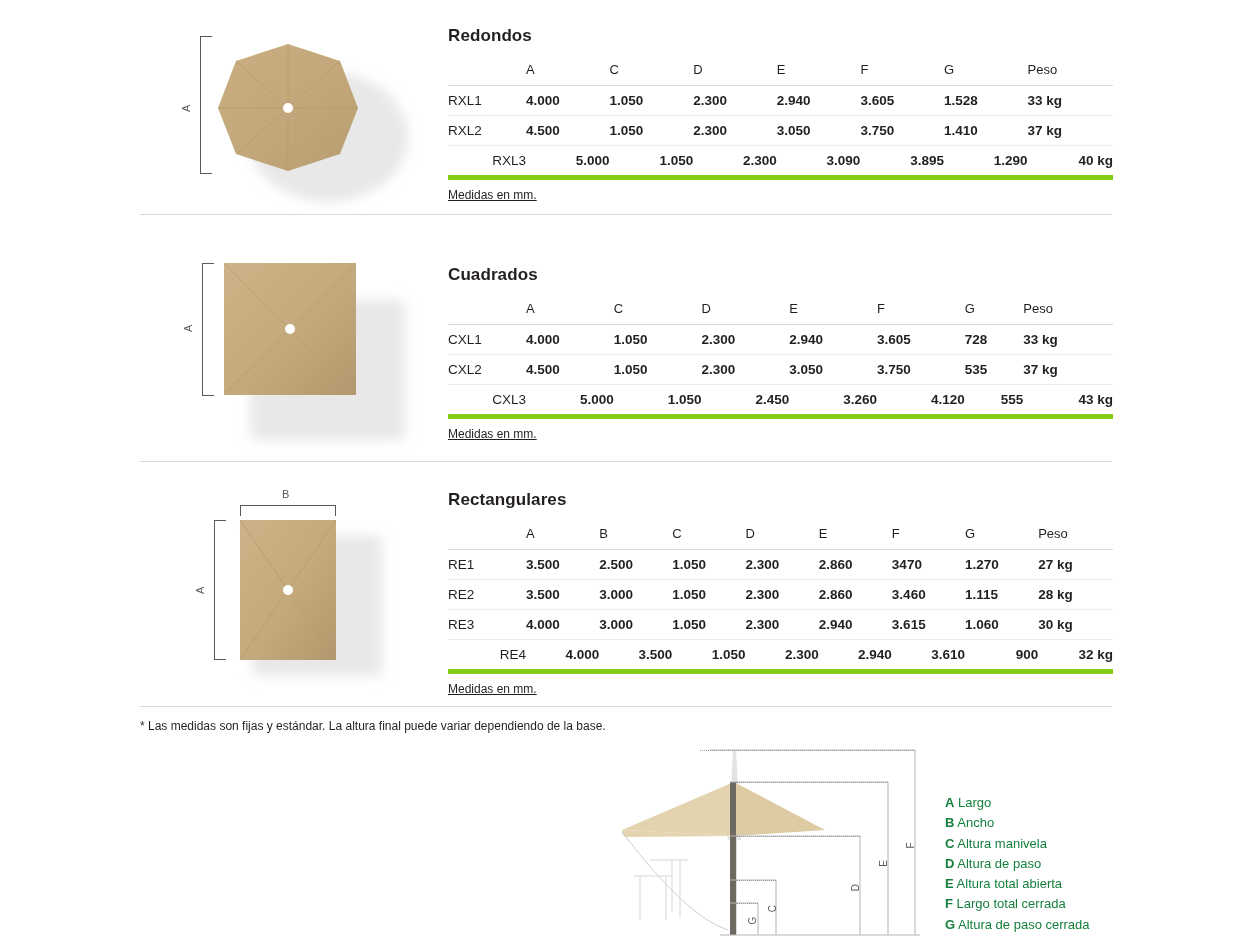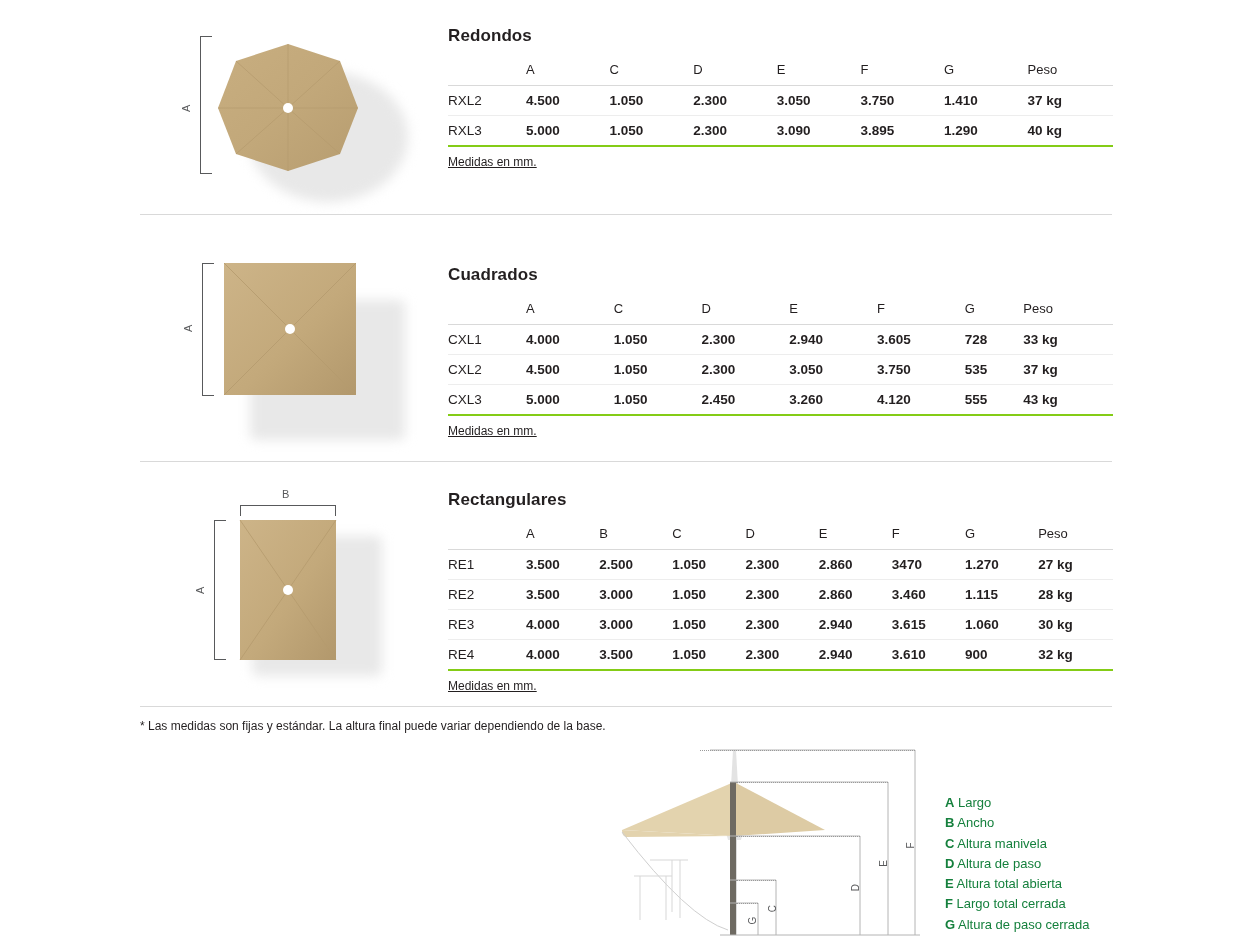--- a/index.html
+++ b/index.html
@@ -85,21 +85,22 @@
   }
   thead th {
     border-bottom: 1px solid #d9d9d9;
     font-size: 13px;
     padding-bottom: 8px;
   }
   tbody td {
     border-bottom: 1px solid #ededed;
   }
   tbody tr:last-child td {
-    border-bottom: 2px solid #84cc16;
+    border-bottom: 5px solid #84cc16;
+    text-align: right;
   }
   tbody td.val {
     font-weight: bold;
   }
   td.code, th.code {
     width: 78px;
   }
   .units {
     font-size: 12px;
     margin-top: 8px;
@@ -194,20 +195,30 @@
           <th>C</th>
           <th>D</th>
           <th>E</th>
           <th>F</th>
           <th>G</th>
           <th>Peso</th>
         </tr>
       </thead>
       <tbody>
         <tr>
+          <td class="code">RXL1</td>
+          <td class="val">4.000</td>
+          <td class="val">1.050</td>
+          <td class="val">2.300</td>
+          <td class="val">2.940</td>
+          <td class="val">3.605</td>
+          <td class="val">1.528</td>
+          <td class="val">33 kg</td>
+        </tr>
+        <tr>
           <td class="code">RXL2</td>
           <td class="val">4.500</td>
           <td class="val">1.050</td>
           <td class="val">2.300</td>
           <td class="val">3.050</td>
           <td class="val">3.750</td>
           <td class="val">1.410</td>
           <td class="val">37 kg</td>
         </tr>
         <tr>

